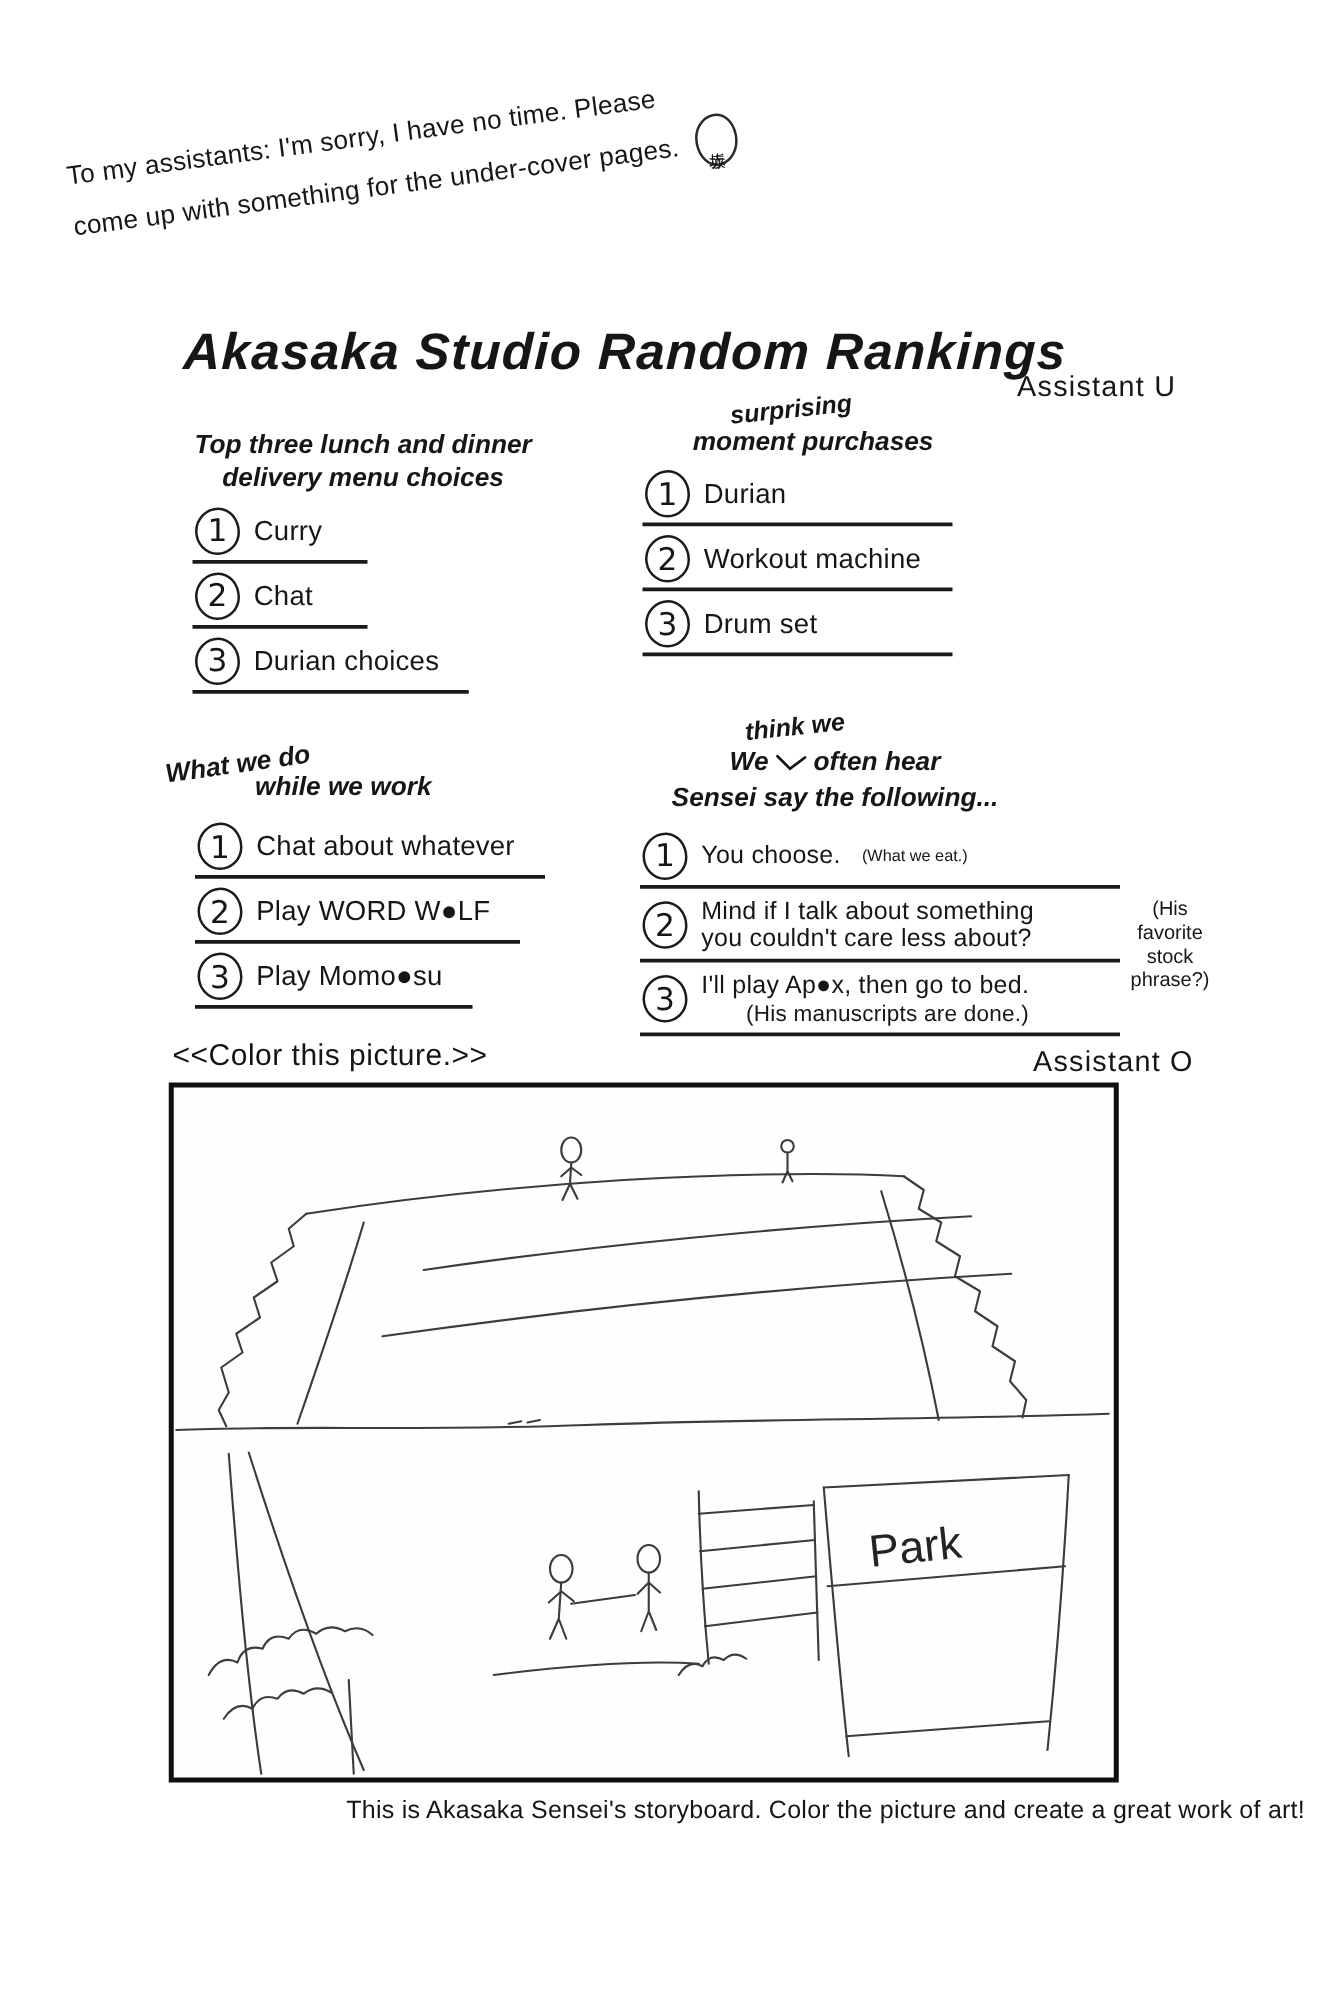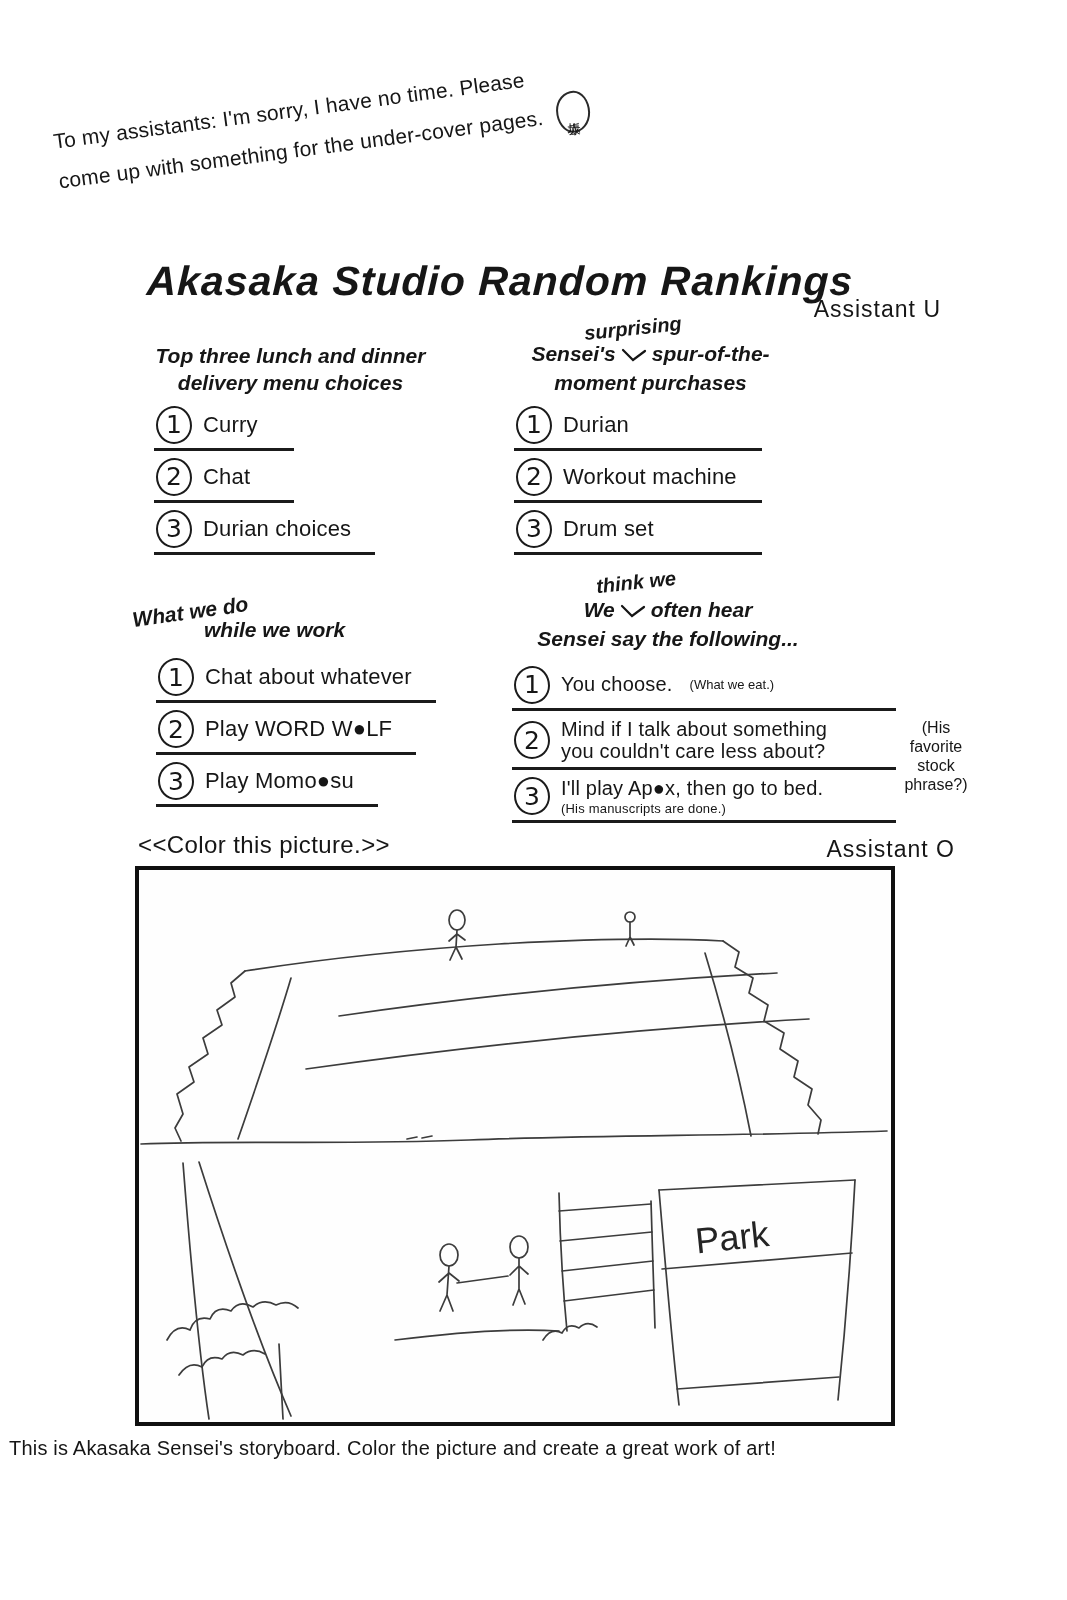--- a/index.html
+++ b/index.html
@@ -68,36 +68,36 @@
     flex:none; width:36px; height:38px; border:2.6px solid #1b1b1b;
     border-radius:52% 48% 50% 50% / 50% 52% 48% 50%;
     display:flex; align-items:center; justify-content:center;
     font-size:25px; font-family:"DejaVu Sans",sans-serif;
   }
   .itext { font-size:22px; letter-spacing:.2px; }
   #r4 .itext { font-size:20px; }
   .itext.two { display:flex; flex-direction:column; font-size:19.5px; line-height:1.13;justify-content:center; }
   .itext.col { display:flex; flex-direction:column; white-space:nowrap; }
   .inline-note { font-size:13px; margin-left:6px; }
-  .sub-note { font-size:13px; margin-top:1px; }
+  .sub-note { font-size:18px; margin-top:1px;text-align:right; }
   .side-note {
     position:absolute; left:100%; margin-left:8px; top:0px; width:64px;
     font-size:16px; line-height:1.2; text-align:center; white-space:normal;
   }
   
   .color-prompt { position:absolute; left:138px; top:831px; font-size:24px; letter-spacing:.4px; }
   .frame {
     position:absolute; left:135px; top:866px; width:760px; height:560px;
     border:4px solid #101010; background:#fefefe;
   }
   .frame svg { width:100%; height:100%; display:block; }
   .park-text { font-family:"Liberation Sans",sans-serif; }
   .caption {
-    position:absolute; left:9px; top:1437px; width:1020px;
-    text-align:left; font-size:20px; letter-spacing:.2px;
+    position:absolute; left:24px; top:1437px; width:1020px;
+    text-align:right; font-size:20px; letter-spacing:.2px;
   }
 </style>
 </head>
 <body>
 
 <div class="page">
 
   <div class="note">
     <div>To my assistants: I'm sorry, I have no time. Please</div>
     <div class="l2"><span>come up with something for the under-cover pages.</span><span class="stamp">赤坂</span></div>
@@ -124,25 +124,20 @@
       <div class="rank-item">
         <span class="num">3</span>
         <span class="itext">Durian choices</span>
       </div>
     </div>
   </div>
 
   <div class="rank" id="r2">
     <div class="rank-head">
       <span class="insert">surprising</span>
-      <div>
-        <span>Sensei's</span><span class="caret"><svg width="26" height="15" viewBox="0 0 26 15">
-              <path d="M2,2 L12,12 L24,3" stroke="#151515" stroke-width="2.2" fill="none" stroke-linecap="round"></path>
-            </svg></span><span>spur-of-the-</span>
-      </div>
       <div>moment purchases</div>
     </div>
     <div class="items">
       <div class="rank-item">
         <span class="num">1</span>
         <span class="itext">Durian</span>
       </div>
       <div class="rank-item">
         <span class="num">2</span>
         <span class="itext">Workout machine</span>

